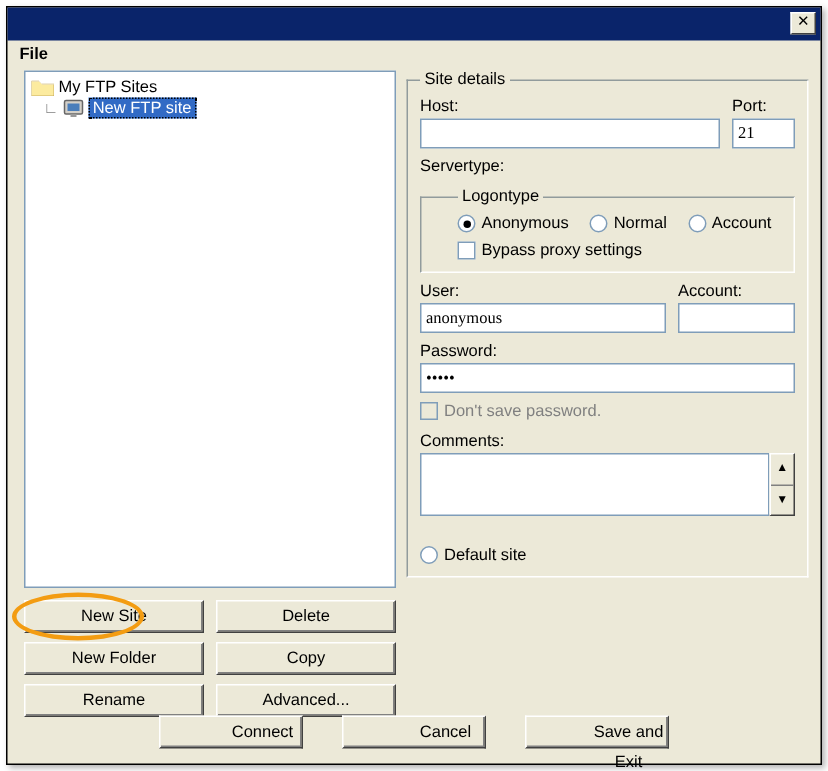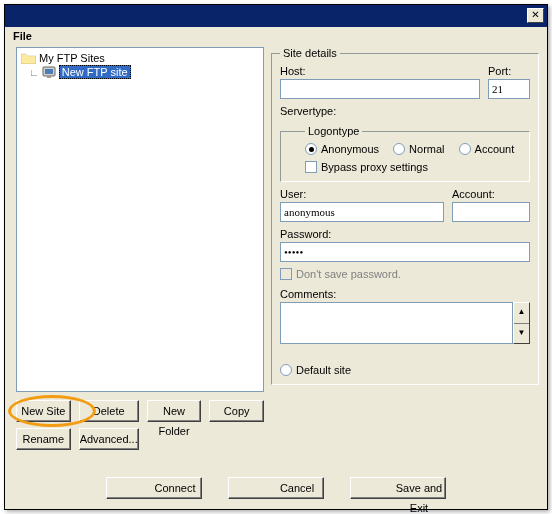--- a/index.html
+++ b/index.html
@@ -11,21 +11,21 @@
   .menubar { padding: 3px 8px 6px; font-weight: bold; }
   .menu-item { cursor: default; }
   .body { position: absolute; top: 42px; left: 8px; right: 8px; bottom: 40px; }
   .left-panel { position: absolute; left: 3px; top: 0; width: 248px; bottom: 0; }
   .tree { border: 1px solid #7f9db9; background: #fff; height: 345px; padding: 4px; overflow: hidden; }
   .tree-root { display: flex; align-items: center; gap: 3px; }
   .tree-child { margin-left: 8px; display: flex; align-items: center; gap: 3px; margin-top: 1px; }
   .dots { color: #808080; font-size: 10px; letter-spacing: -1px; margin-right: 1px; }
   .folder-icon svg, .site-icon svg { display: block; }
   .selected-label { background: #316ac5; color: #fff; padding: 0 2px; border: 1px dotted #000; }
-  .btn-grid { margin-top: 8px; display: grid; grid-template-columns: repeat(4, 1fr); gap: 6px 8px; }
+  .btn-grid { margin-top: 8px; display: grid; grid-template-columns: repeat(2, 1fr); gap: 6px 8px; }
   .btn { background: #ece9d8; border: 1px solid #fff; border-right-color:#404040; border-bottom-color:#404040; height: 22px; text-align: center; line-height: 20px; cursor: default; position: relative; box-shadow: inset -1px -1px 0 #808080, inset 1px 1px 0 #ece9d8; }
   .highlight-ring { position: absolute; border: 3px solid #f39c12; border-radius: 50%; width: 88px; height: 32px; left: -8px; top: 348px; pointer-events: none; z-index: 10; }
   .right-panel { position: absolute; left: 258px; top: 0; right: 0; bottom: 0; }
   fieldset { border: 1px solid #fff; border-top-color:#919b9c; border-left-color:#919b9c; padding: 6px 8px 8px; margin: 0; }
   legend { padding: 0 3px; }
   .row { display: flex; gap: 8px; margin-bottom: 6px; }
   .col { display: flex; flex-direction: column; }
   .label { margin-bottom: 2px; }
   input[type=text], input[type=password], select, textarea { border: 1px solid #7f9db9; background: #fff; padding: 1px 3px; height: 20px; font-family: Tahoma; font-size: 11px; }
   select { height: 21px; }

